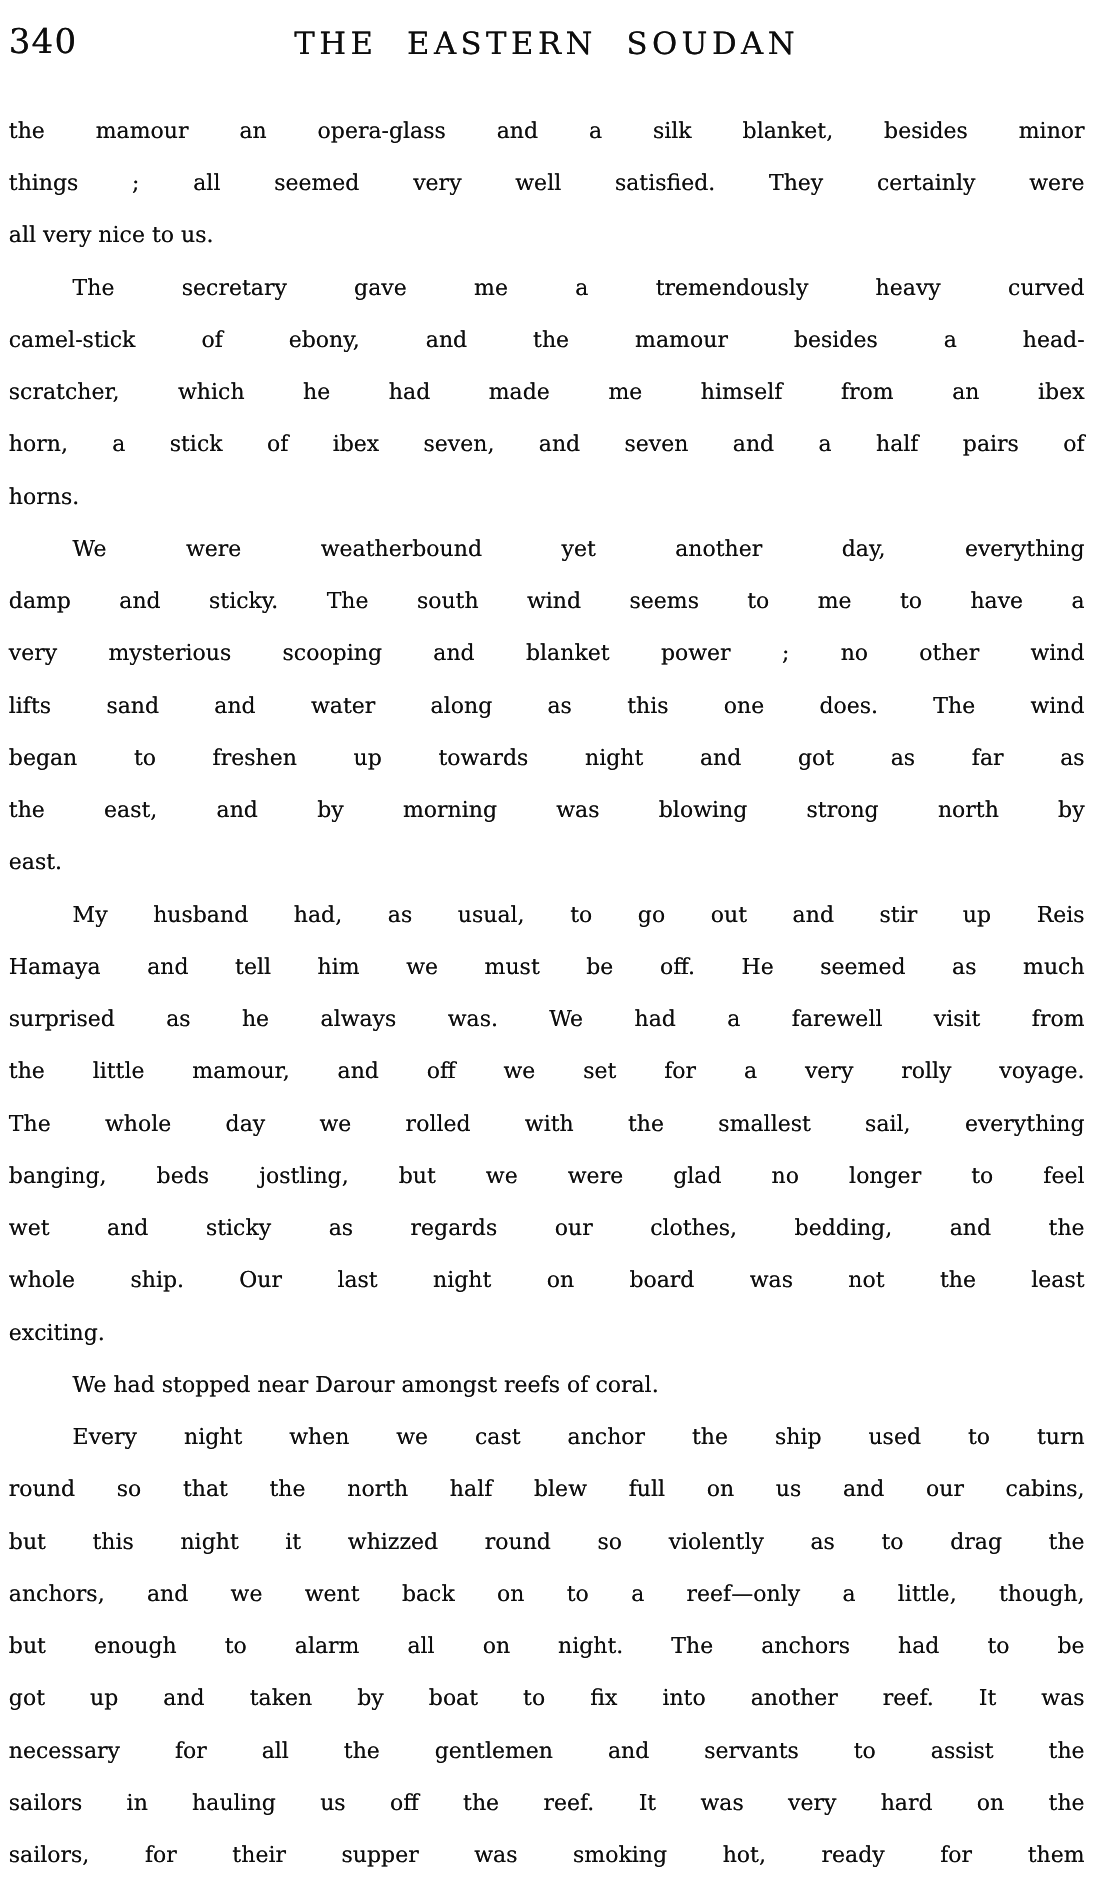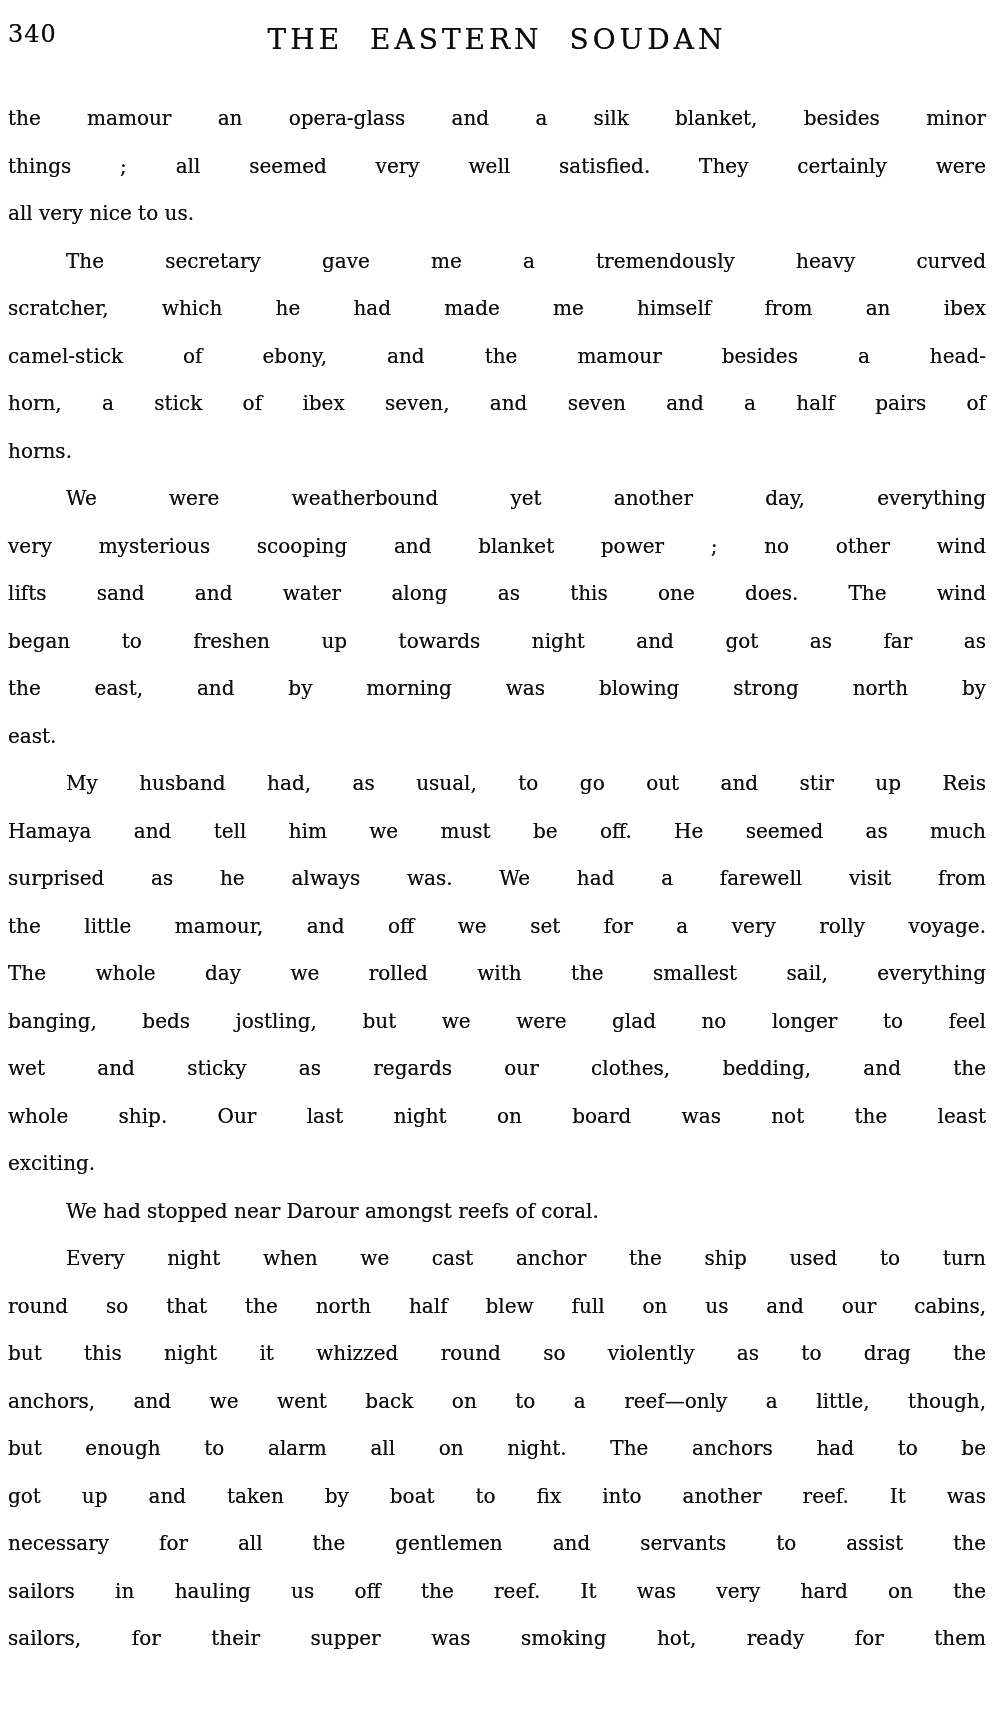--- a/index.html
+++ b/index.html
@@ -19,21 +19,21 @@
     padding: 20px 14px 0 8px;
   }
   .running-header {
     position: relative;
     height: 38px;
   }
   .page-number {
     position: absolute;
     left: 0;
     top: 0;
-    font-size: 24px;
+    font-size: 31px;
     letter-spacing: 1px;
     text-shadow: 0 0 0.5px rgba(0,0,0,0.75);
   }
   .running-title {
     position: absolute;
     left: 50%;
     top: 3px;
     transform: translateX(-50%);
     font-size: 28px;
     letter-spacing: 4px;
@@ -69,27 +69,28 @@
     <span class="running-title">THE EASTERN SOUDAN</span>
   </div>
   <div class="body-text" id="paragraphs">
       <div class="para">
         <div class="line">the mamour an opera-glass and a silk blanket, besides minor</div>
         <div class="line">things ; all seemed very well satisfied.  They certainly were</div>
         <div class="line lastline">all very nice to us.</div>
       </div>
       <div class="para">
         <div class="line firstindent">The secretary gave me a tremendously heavy curved</div>
+        <div class="line">camel-stick of ebony, and the mamour besides a head-</div>
         <div class="line">scratcher, which he had made me himself from an ibex</div>
-        <div class="line">camel-stick of ebony, and the mamour besides a head-</div>
         <div class="line">horn, a stick of ibex seven, and seven and a half pairs of</div>
         <div class="line lastline">horns.</div>
       </div>
       <div class="para">
         <div class="line firstindent">We were weatherbound yet another day, everything</div>
+        <div class="line">damp and sticky.  The south wind seems to me to have a</div>
         <div class="line">very mysterious scooping and blanket power ; no other wind</div>
         <div class="line">lifts sand and water along as this one does.  The wind</div>
         <div class="line">began to freshen up towards night and got as far as</div>
         <div class="line">the east, and by morning was blowing strong north by</div>
         <div class="line lastline">east.</div>
       </div>
       <div class="para">
         <div class="line firstindent">My husband had, as usual, to go out and stir up Reis</div>
         <div class="line">Hamaya and tell him we must be off.  He seemed as much</div>
         <div class="line">surprised as he always was.  We had a farewell visit from</div>

